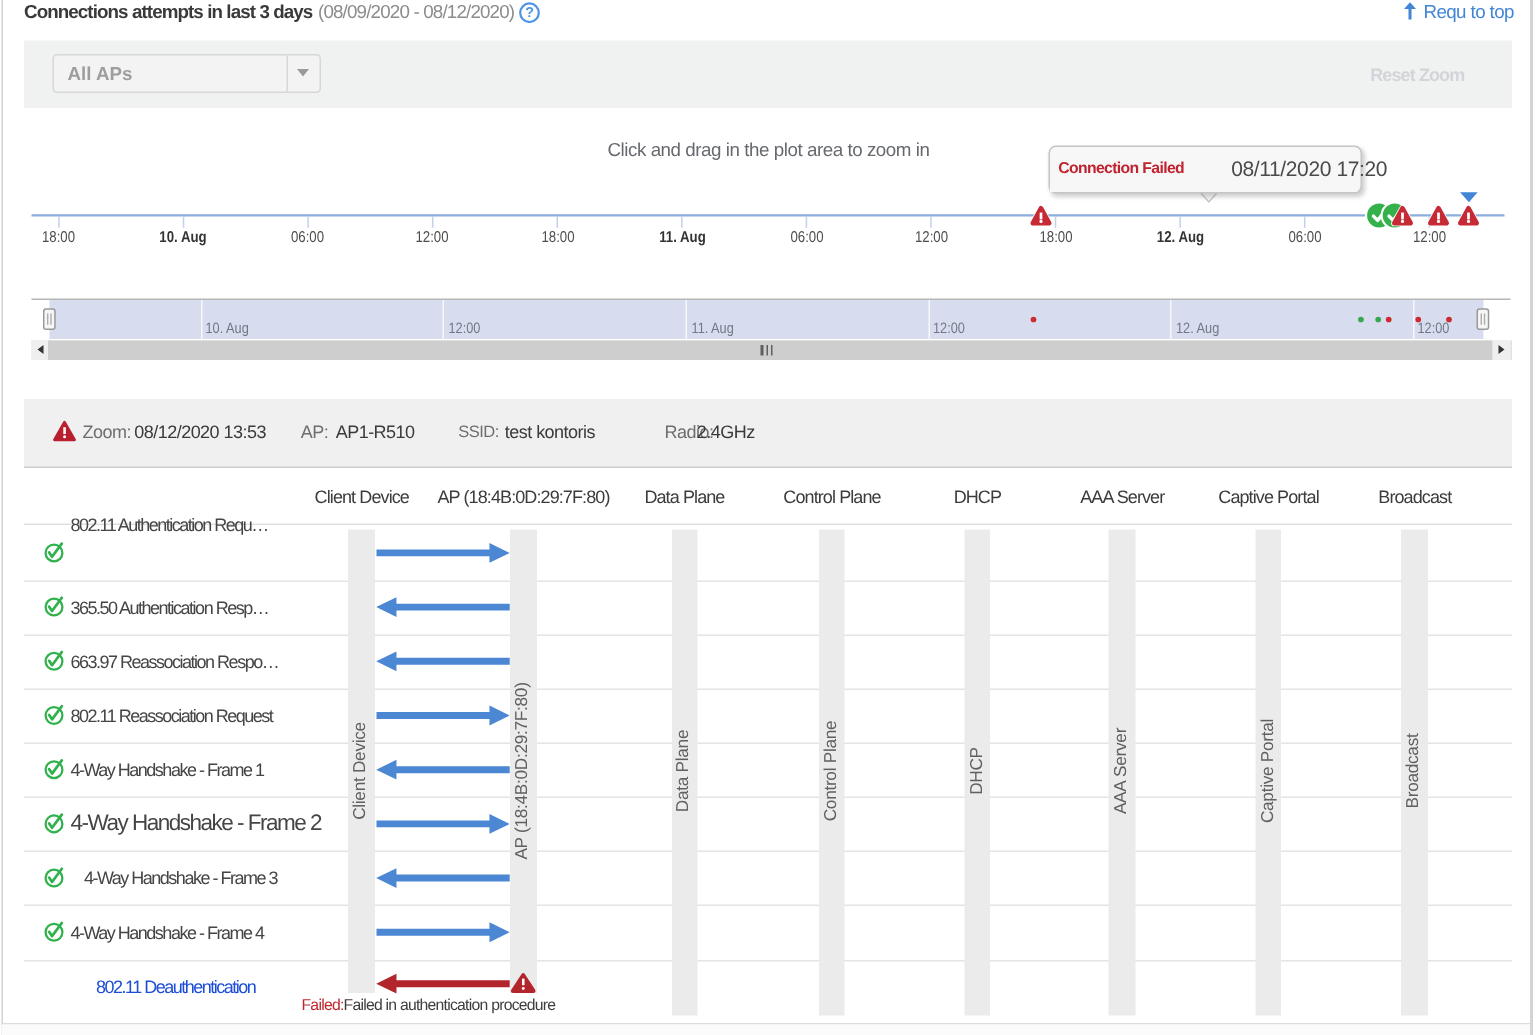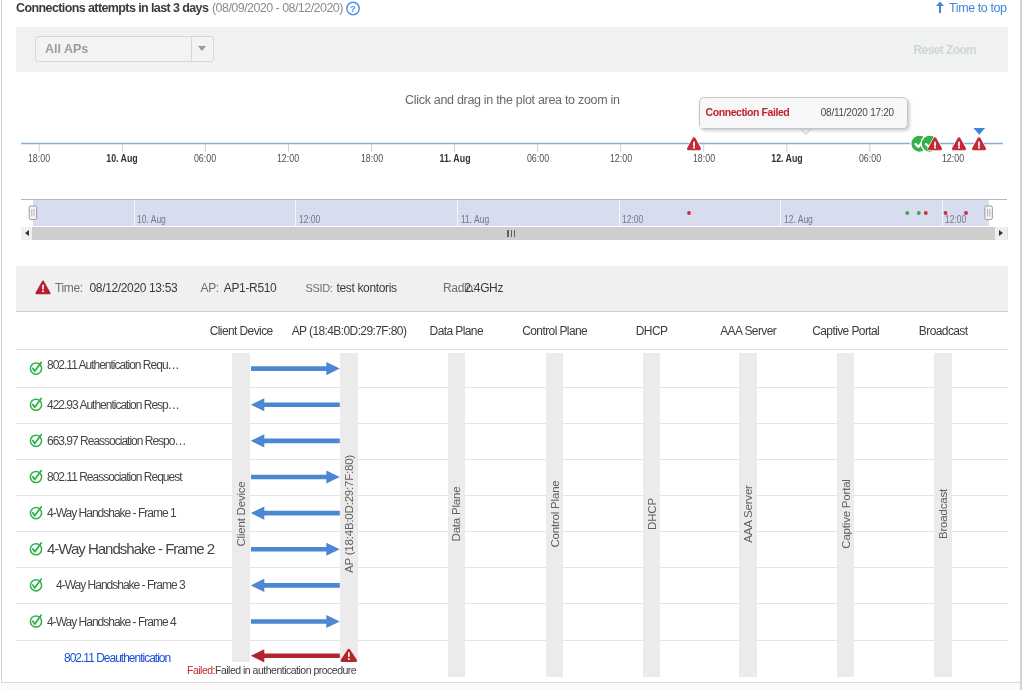--- a/index.html
+++ b/index.html
@@ -19,21 +19,21 @@
 
   <div class="t" id="title1" style="left:16px;top:1px;font-size:12.5px;line-height:14px;font-weight:600;color:#3a3a3a;letter-spacing:-0.6px;">Connections attempts in last 3 days</div>
   <div class="t" id="title2" style="left:212px;top:1px;font-size:12.5px;line-height:14px;color:#8d8d8d;letter-spacing:-0.55px;">(08/09/2020 - 08/12/2020)</div>
   <svg class="abs" style="left:345px;top:0px;" width="16" height="17" viewBox="0 0 16 17">
     <circle cx="8" cy="8.5" r="6.2" fill="none" stroke="#4e94e8" stroke-width="1.5"></circle>
     <text x="8" y="11.6" font-size="9.5" font-weight="bold" fill="#4e94e8" text-anchor="middle" font-family="Liberation Sans,sans-serif">?</text>
   </svg>
   <svg class="abs" style="left:934px;top:1px;" width="12" height="13" viewBox="0 0 12 13">
     <path d="M5 12 L5 5 L2 5 L6 0.5 L10 5 L7 5 L7 12 Z" fill="#4285d6"></path>
   </svg>
-  <div class="t" id="backtop" style="left:949px;top:1px;font-size:12.5px;line-height:14px;letter-spacing:-0.4px;color:#4285d6;">Time to top</div>
+  <div class="t" id="backtop" style="left:949px;top:1px;font-size:12.5px;line-height:14px;letter-spacing:-0.4px;color:#4285d6;">Requ to top</div>
 
   <div class="abs" style="left:16px;top:27px;width:992px;height:45px;background:#f0f1f1;"></div>
   <div class="abs" style="left:35px;top:36px;width:177px;height:24px;background:#f3f3f3;border:1px solid #d7d7d7;border-radius:3px;"></div>
   <div class="abs" style="left:191px;top:37px;width:1px;height:24px;background:#d7d7d7;"></div>
   <div class="t" style="left:45px;top:42px;font-size:12.5px;line-height:14px;font-weight:600;color:#9d9d9d;">All APs</div>
   <div class="abs" style="left:198px;top:46px;width:0;height:0;border-left:4.5px solid transparent;border-right:4.5px solid transparent;border-top:5px solid #9a9a9a;"></div>
   <div class="t" id="resetzoom" style="left:913.5px;top:43px;font-size:12px;line-height:14px;font-weight:600;letter-spacing:-0.6px;color:#d2d5d9;">Reset Zoom</div>
 
   <div class="t" id="hint" style="left:405px;top:93px;font-size:12.5px;line-height:15px;letter-spacing:-0.3px;color:#66696e;">Click and drag in the plot area to zoom in</div>
 
@@ -105,21 +105,21 @@
       </g>
 
     <path d="M973.4 43.1 L985.1 43.1 L979.3 49.8 Z" fill="#4285d6"></path>
 
     <path d="M799.2 42.2 L805.9 49.6 L812.6 42.2" fill="#f7f7f7" stroke="#c5c5c5" stroke-width="1"></path>
   </svg>
 
   <div class="abs" style="left:699px;top:97px;width:207px;height:30px;background:#f7f7f7;border:1px solid #c5c5c5;border-radius:5px;box-shadow:1.5px 2px 3px rgba(120,120,120,0.35);"></div>
   <div class="abs" style="left:700px;top:124px;width:205px;height:4px;background:#f7f7f7;"></div>
   <div class="t" style="left:705.5px;top:106px;font-size:10.5px;line-height:13px;font-weight:700;letter-spacing:-0.42px;color:#c0222f;">Connection Failed</div>
-  <div class="t" style="left:820.8px;top:106px;font-size:10px;line-height:13px;letter-spacing:-0.25px;color:#4a4a4a;text-align:center;">08/11/2020 17:20</div>
+  <div class="t" style="left:820.8px;top:106px;font-size:14px;line-height:13px;letter-spacing:-0.25px;color:#4a4a4a;text-align:center;">08/11/2020 17:20</div>
 
   <div class="abs" style="left:21px;top:199px;width:986px;height:1px;background:#b6b6b6;"></div>
   <div class="abs" style="left:33px;top:200px;width:956px;height:26px;background:#d7ddee;"></div>
   <div id="navgrid">
       <div class="abs" style="left:133.8px;top:200px;width:1px;height:26px;background:rgba(255,255,255,0.75);"></div>
       <div class="abs" style="left:295.4px;top:200px;width:1px;height:26px;background:rgba(255,255,255,0.75);"></div>
       <div class="abs" style="left:457px;top:200px;width:1px;height:26px;background:rgba(255,255,255,0.75);"></div>
       <div class="abs" style="left:618.5999999999999px;top:200px;width:1px;height:26px;background:rgba(255,255,255,0.75);"></div>
       <div class="abs" style="left:780.2px;top:200px;width:1px;height:26px;background:rgba(255,255,255,0.75);"></div>
       <div class="abs" style="left:941.8px;top:200px;width:1px;height:26px;background:rgba(255,255,255,0.75);"></div>
@@ -165,21 +165,21 @@
   <div class="abs" style="left:510.6px;top:229.5px;width:1.6px;height:7px;background:#5f5f5f;"></div>
   <div class="abs" style="left:513.9px;top:229.5px;width:1.6px;height:7px;background:#5f5f5f;"></div>
 
   <div class="abs" style="left:16px;top:266px;width:992px;height:45px;background:#f0f0f0;border-bottom:1.5px solid #cbcbcb;"></div>
   <svg class="abs" style="left:34px;top:280px;" width="18" height="15" viewBox="0 0 18 15">
     <path d="M8.1 1.6 L1.5 13.2 L14.7 13.2 Z" fill="#b91f2e" stroke="#b91f2e" stroke-width="2" stroke-linejoin="round" transform="translate(0.9,0)"></path>
     <rect x="8.2" y="4.8" width="1.7" height="4.6" fill="#fff"></rect>
     <circle cx="9.05" cy="11.2" r="1.0" fill="#fff"></circle>
   </svg>
   <div id="dh">
-      <div class="t" style="left:55px;top:282px;font-size:12px;line-height:13px;letter-spacing:-0.35px;color:#6e6e6e;">Time:</div>
+      <div class="t" style="left:55px;top:282px;font-size:12px;line-height:13px;letter-spacing:-0.35px;color:#6e6e6e;">Zoom:</div>
       <div class="t" style="left:89.5px;top:282px;font-size:12px;line-height:13px;letter-spacing:-0.35px;color:#3a3a3a;">08/12/2020 13:53</div>
       <div class="t" style="left:200.5px;top:282px;font-size:12px;line-height:13px;letter-spacing:-0.35px;color:#6e6e6e;">AP:</div>
       <div class="t" style="left:223.8px;top:282px;font-size:12px;line-height:13px;letter-spacing:-0.35px;color:#3a3a3a;">AP1-R510</div>
       <div class="t" style="left:305.5px;top:282px;font-size:11px;line-height:13px;letter-spacing:-0.35px;color:#6e6e6e;">SSID:</div>
       <div class="t" style="left:336.5px;top:282px;font-size:12px;line-height:13px;letter-spacing:-0.35px;color:#3a3a3a;">test kontoris</div>
       <div class="t" style="left:443px;top:282px;font-size:12px;line-height:13px;letter-spacing:-0.35px;color:#6e6e6e;">Radio:</div>
       <div class="t" style="left:464.5px;top:282px;font-size:12px;line-height:13px;letter-spacing:-0.35px;color:#3a3a3a;">2.4GHz</div>
     </div>
 
   <div id="colheads">
@@ -218,22 +218,22 @@
       <div class="t" style="left:241.2px;top:514px;font-size:11.5px;letter-spacing:-0.2px;color:#606060;transform:translate(-50%,-50%) rotate(-90deg);line-height:11px;">Client Device</div>
       <div class="t" style="left:349px;top:514px;font-size:11.5px;letter-spacing:-0.2px;color:#606060;transform:translate(-50%,-50%) rotate(-90deg);line-height:11px;">AP (18:4B:0D:29:7F:80)</div>
       <div class="t" style="left:456.3px;top:514px;font-size:11.5px;letter-spacing:-0.2px;color:#606060;transform:translate(-50%,-50%) rotate(-90deg);line-height:11px;">Data Plane</div>
       <div class="t" style="left:554.7px;top:514px;font-size:11.5px;letter-spacing:-0.2px;color:#606060;transform:translate(-50%,-50%) rotate(-90deg);line-height:11px;">Control Plane</div>
       <div class="t" style="left:651.6px;top:514px;font-size:11.5px;letter-spacing:-0.2px;color:#606060;transform:translate(-50%,-50%) rotate(-90deg);line-height:11px;">DHCP</div>
       <div class="t" style="left:748.2px;top:514px;font-size:11.5px;letter-spacing:-0.2px;color:#606060;transform:translate(-50%,-50%) rotate(-90deg);line-height:11px;">AAA Server</div>
       <div class="t" style="left:845.7px;top:514px;font-size:11.5px;letter-spacing:-0.2px;color:#606060;transform:translate(-50%,-50%) rotate(-90deg);line-height:11px;">Captive Portal</div>
       <div class="t" style="left:943.2px;top:514px;font-size:11.5px;letter-spacing:-0.2px;color:#606060;transform:translate(-50%,-50%) rotate(-90deg);line-height:11px;">Broadcast</div>
     </div>
   <div id="rowlabels">
-      <div class="t" style="left:47px;top:358px;font-size:12px;line-height:14px;letter-spacing:-1.0px;color:#454545;">802.11 Authentication Requ…</div>
-      <div class="t" style="left:47px;top:397.73px;font-size:12px;line-height:14px;letter-spacing:-1.0px;color:#454545;">422.93 Authentication Resp…</div>
+      <div class="t" style="left:47px;top:343px;font-size:12px;line-height:14px;letter-spacing:-1.0px;color:#454545;">802.11 Authentication Requ…</div>
+      <div class="t" style="left:47px;top:397.73px;font-size:12px;line-height:14px;letter-spacing:-1.0px;color:#454545;">365.50 Authentication Resp…</div>
       <div class="t" style="left:47px;top:433.86px;font-size:12px;line-height:14px;letter-spacing:-1.0px;color:#454545;">663.97 Reassociation Respo…</div>
       <div class="t" style="left:47px;top:469.99px;font-size:12px;line-height:14px;letter-spacing:-1.0px;color:#454545;">802.11 Reassociation Request</div>
       <div class="t" style="left:47px;top:506.12px;font-size:12px;line-height:14px;letter-spacing:-1.0px;color:#454545;">4-Way Handshake - Frame 1</div>
       <div class="t" style="left:47px;top:542.25px;font-size:15px;line-height:14px;letter-spacing:-1.0px;color:#454545;">4-Way Handshake - Frame 2</div>
       <div class="t" style="left:56px;top:578.3800000000001px;font-size:12px;line-height:14px;letter-spacing:-1.0px;color:#454545;">4-Way Handshake - Frame 3</div>
       <div class="t" style="left:47px;top:614.51px;font-size:12px;line-height:14px;letter-spacing:-1.0px;color:#454545;">4-Way Handshake - Frame 4</div>
       <div class="t" style="left:64px;top:650.7px;font-size:12px;line-height:14px;letter-spacing:-1.0px;color:#1d4ed8;">802.11 Deauthentication</div>
     </div>
   <svg class="abs" style="left:0;top:350px;" width="1024" height="330" viewBox="0 0 1024 330" id="bodysvg">
     <g id="rowicons">
@@ -280,15 +280,15 @@
         <path d="M339.8 233.0800000000001 L264.3 233.0800000000001 L264.3 228.78000000000011 L250.8 235.3800000000001 L264.3 241.9800000000001 L264.3 237.68000000000012 L339.8 237.68000000000012 Z" fill="#4c87d4"></path>
         <path d="M251 269.21 L326.3 269.21 L326.3 264.90999999999997 L339.8 271.51 L326.3 278.11 L326.3 273.81 L251 273.81 Z" fill="#4c87d4"></path>
         <path d="M339.8 303.49999999999994 L264.3 303.49999999999994 L264.3 299.19999999999993 L250.8 305.79999999999995 L264.3 312.4 L264.3 308.09999999999997 L339.8 308.09999999999997 Z" fill="#b2252c"></path>
         <g>
           <path d="M348.8 300.2 L355.6 310.6 L342.0 310.6 Z" fill="#b2252c" stroke="#b2252c" stroke-width="2.8" stroke-linejoin="round"></path>
           <rect x="348.0" y="302.4" width="1.7" height="4.4" fill="#fff"></rect>
           <circle cx="348.85" cy="309.0" r="0.95" fill="#fff"></circle>
         </g>
       </g>
   </svg>
-  <div class="t" id="failcap" style="left:187px;top:663.5px;font-size:10.5px;line-height:12px;letter-spacing:-0.5px;"><span style="color:#c0282f;">Failed:</span><span style="color:#3d3d3d;">Failed in authentication procedure</span></div>
+  <div class="t" id="failcap" style="left:201px;top:663.5px;font-size:10.5px;line-height:12px;letter-spacing:-0.5px;"><span style="color:#c0282f;">Failed:</span><span style="color:#3d3d3d;">Failed in authentication procedure</span></div>
 
 </div>
 
 </body></html>

